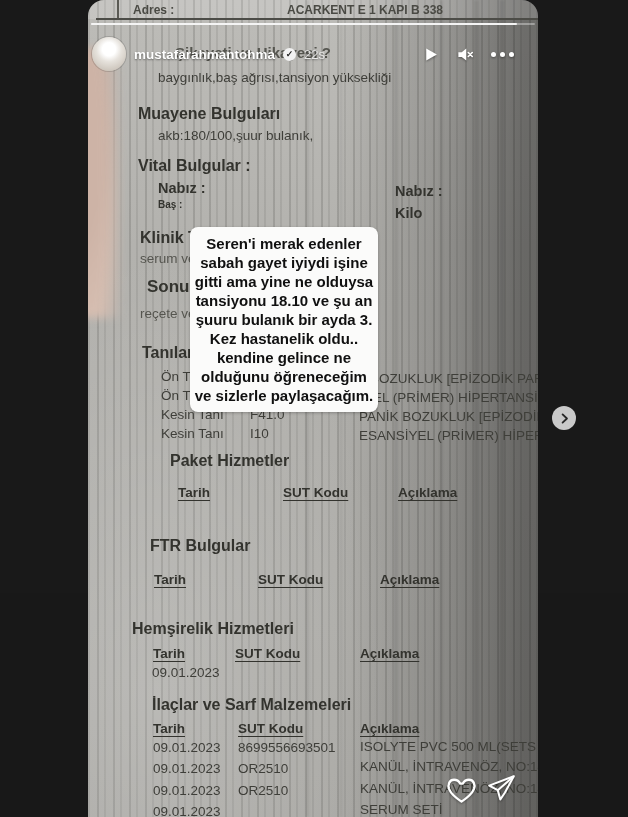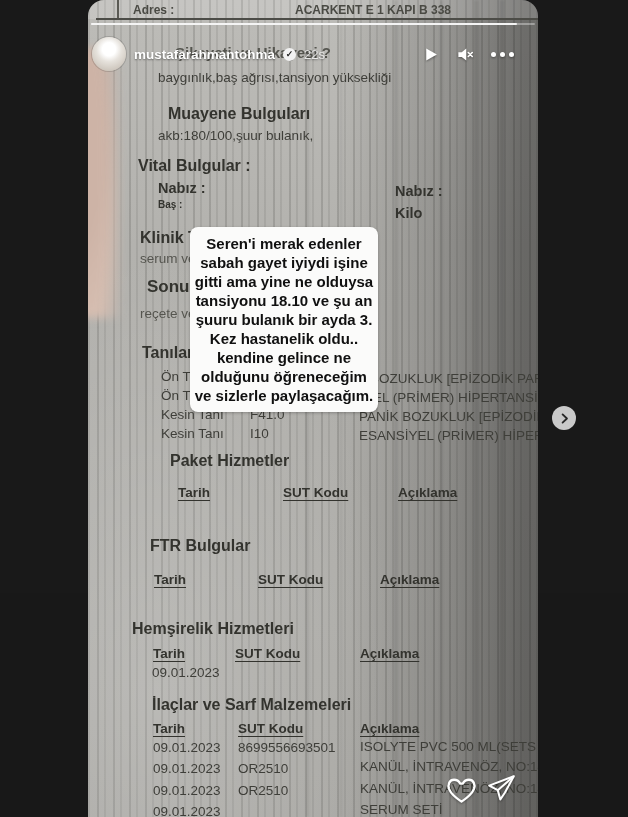--- a/index.html
+++ b/index.html
@@ -84,28 +84,28 @@
 
     <div class="adres-band"></div>
     <div class="streak" style="left:218px; width:3px; opacity:.5"></div>
     <div class="streak" style="left:252px; width:2px; opacity:.45"></div>
     <div class="streak" style="left:306px; width:4px; opacity:.6"></div>
     <div class="streak" style="left:352px; width:3px; opacity:.65"></div>
     <div class="streak" style="left:386px; width:5px; opacity:.7"></div>
     <div class="streak" style="left:412px; width:4px; opacity:.75"></div>
 
     <div class="dsm" style="left:45px; top:3px;">Adres :</div>
-    <div class="dsm" style="left:207px; top:3px;">ACARKENT E 1 KAPI B 338</div>
+    <div class="dsm" style="left:199px; top:3px;">ACARKENT E 1 KAPI B 338</div>
     <div class="adres-rule"></div>
     <div class="adres-vline"></div>
 
     <div class="db doc-dim" style="left:87px; top:44px; font-size:15px;">Şikayeti ve Hikayesi ?</div>
     <div class="dt" style="left:70px; top:70px;">baygınlık,baş ağrısı,tansiyon yüksekliği</div>
 
-    <div class="db" style="left:50px; top:105px;padding-left:30px;">Muayene Bulguları</div>
+    <div class="db" style="left:50px; top:105px;">Muayene Bulguları</div>
     <div class="dt" style="left:70px; top:128px;">akb:180/100,şuur bulanık,</div>
 
     <div class="db" style="left:50px; top:157px;">Vital Bulgular :</div>
     <div class="db" style="left:70px; top:180px; font-size:14.5px;">Nabız :</div>
     <div class="db" style="left:70px; top:199px; font-size:10px;">Baş :</div>
     <div class="db" style="left:307px; top:183px; font-size:14.5px;">Nabız :</div>
     <div class="db" style="left:307px; top:205px; font-size:14.5px;">Kilo</div>
 
     <div class="db" style="left:52px; top:229px;">Klinik T</div>
     <div class="dt doc-dim" style="left:52px; top:251px;">serum ve</div>

